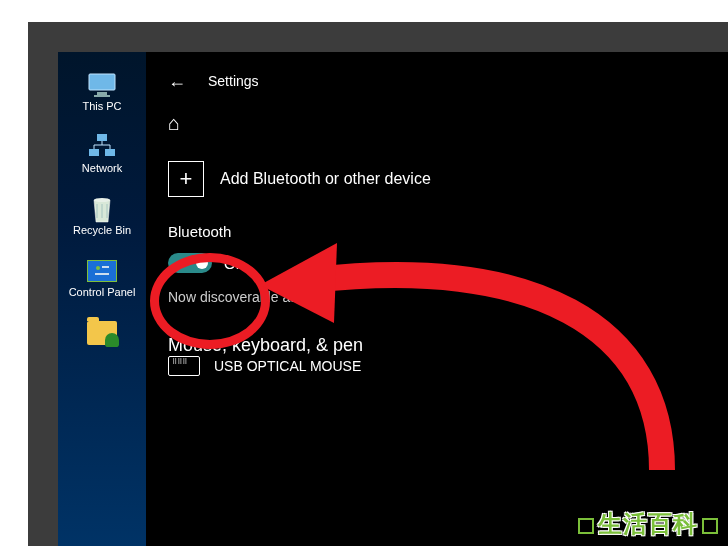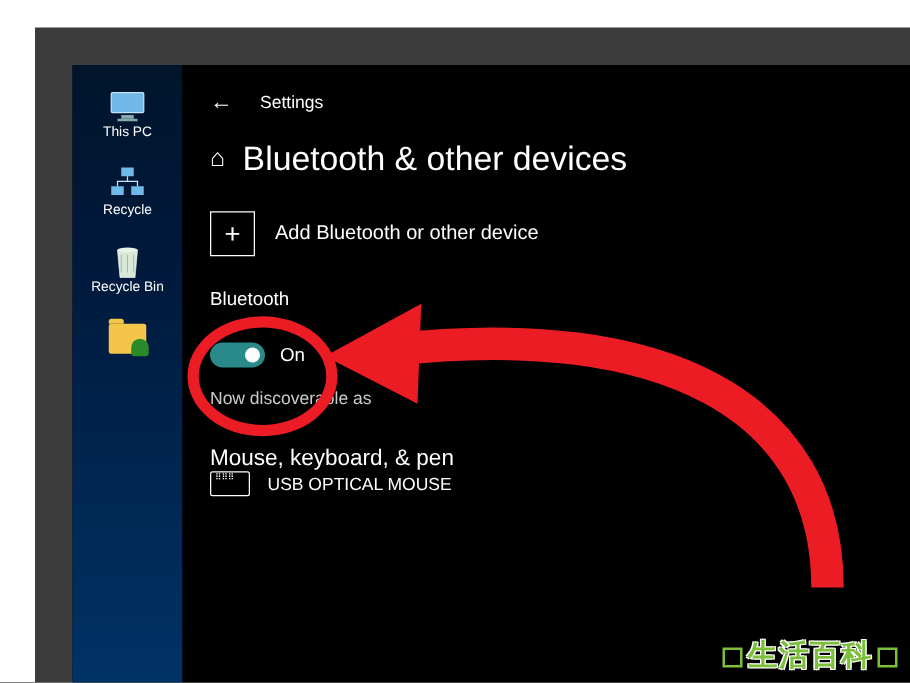--- a/index.html
+++ b/index.html
@@ -91,21 +91,21 @@
   .plus-box {
     width: 36px;
     height: 36px;
     border: 1.5px solid #ffffff;
     display: flex;
     align-items: center;
     justify-content: center;
     font-size: 22px;
     font-weight: 300;
   }
-  .section-label { font-size: 15px; margin-bottom: 26px; }
+  .section-label { font-size: 15px; margin-bottom: 13px; }
   .toggle-row {
     display: flex;
     align-items: center;
     gap: 12px;
     margin-bottom: 16px;
   }
   .toggle {
     width: 44px;
     height: 20px;
     border-radius: 10px;
@@ -217,34 +217,47 @@
 
       <div class="desktop-icon">
         <div class="glyph icon-network">
           <svg width="30" height="28" viewBox="0 0 30 28">
               <rect x="10" y="1" width="10" height="7" fill="#6fb8e8"></rect>
               <rect x="2" y="16" width="10" height="7" fill="#6fb8e8"></rect>
               <rect x="18" y="16" width="10" height="7" fill="#6fb8e8"></rect>
               <path d="M15 8 v4 M15 12 h-8 v4 M15 12 h8 v4" stroke="#bfe4ff" fill="none"></path>
             </svg>
         </div>
-        <span>Recycle</span>
+        <span>Network</span>
       </div>
 
       <div class="desktop-icon">
         <div class="glyph">
           <svg width="26" height="30" viewBox="0 0 26 30">
               <path d="M5 6 h16 l-2 22 h-12 z" fill="#d8e8d8" stroke="#fff" stroke-width="0.5"></path>
               <path d="M8 10 v14 M13 10 v14 M18 10 v14" stroke="#9bb" stroke-width="0.8"></path>
               <ellipse cx="13" cy="6" rx="8" ry="2" fill="#e8f0e8"></ellipse>
             </svg>
         </div>
         <span>Recycle Bin</span>
       </div>
 
+      <div class="desktop-icon">
+        <div class="glyph">
+          <div class="icon-cpanel">
+              <svg width="18" height="14">
+                <rect width="18" height="14" fill="#1a6fd6"></rect>
+                <circle cx="5" cy="4" r="2" fill="#7fbf3a"></circle>
+                <rect x="9" y="2" width="7" height="2" fill="#cde"></rect>
+                <rect x="2" y="9" width="14" height="2" fill="#cde"></rect>
+              </svg>
+            </div>
+        </div>
+        <span>Control Panel</span>
+      </div>
 
       <div class="desktop-icon">
         <div class="glyph">
           <div class="icon-folder">
               <div class="person"></div>
             </div>
         </div>
         <span></span>
       </div>
 
@@ -252,21 +265,20 @@
 
     <div class="settings-panel">
 
       <div class="settings-header">
         <span class="back-arrow">←</span>
         <span>Settings</span>
       </div>
 
       <div class="page-title-row">
         <span class="home-icon">⌂</span>
-        <span class="page-title">Bluetooth &amp; other devices</span>
       </div>
 
       <div class="add-device-row">
         <div class="plus-box">
           <span>+</span>
         </div>
         <span>Add Bluetooth or other device</span>
       </div>
 
       <div class="section-label">Bluetooth</div>

